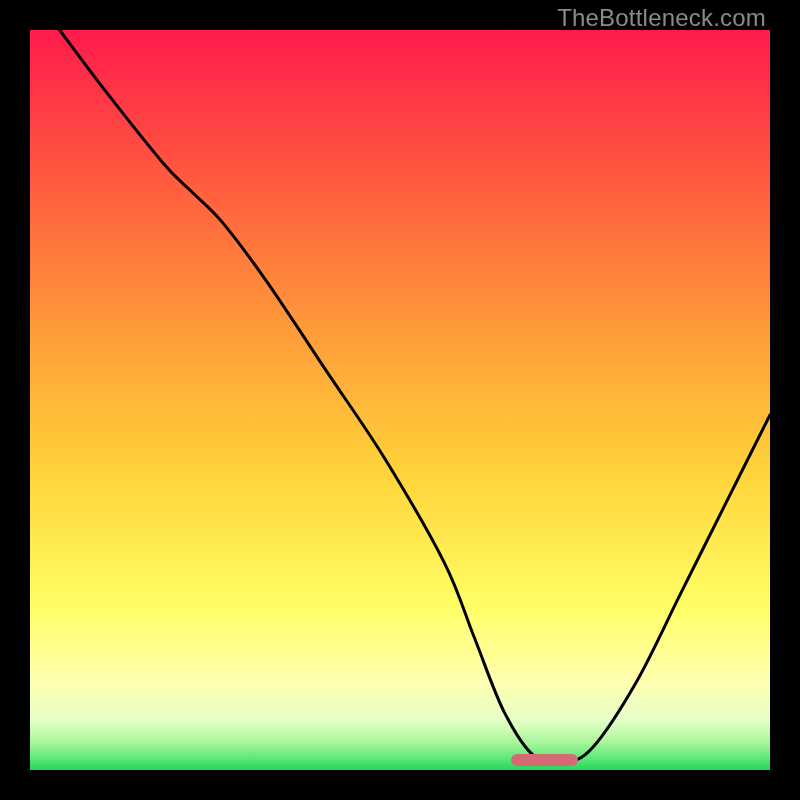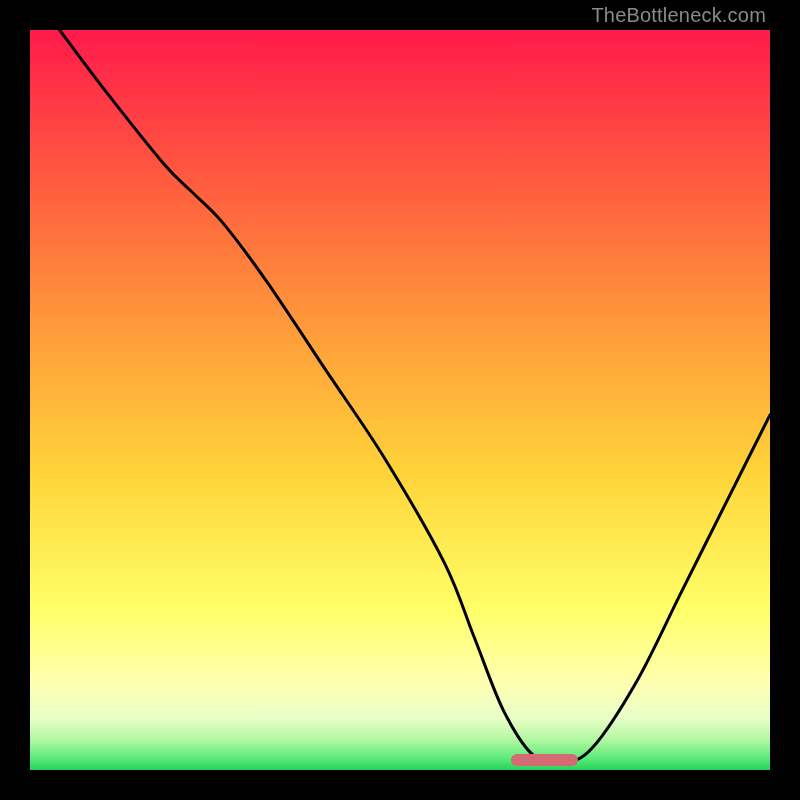--- a/index.html
+++ b/index.html
@@ -24,21 +24,21 @@
     left: 0;
     top: 0;
     width: 740px;
     height: 740px;
   }
   .watermark {
     position: absolute;
     top: 4px;
     right: 34px;
     color: #8a8a8a;
-    font-size: 20px;
+    font-size: 24px;
     font-weight: 500;
     letter-spacing: 0.2px;
   }
   .curve {
     position: absolute;
     left: 30px;
     top: 30px;
     width: 740px;
     height: 740px;
     pointer-events: none;

